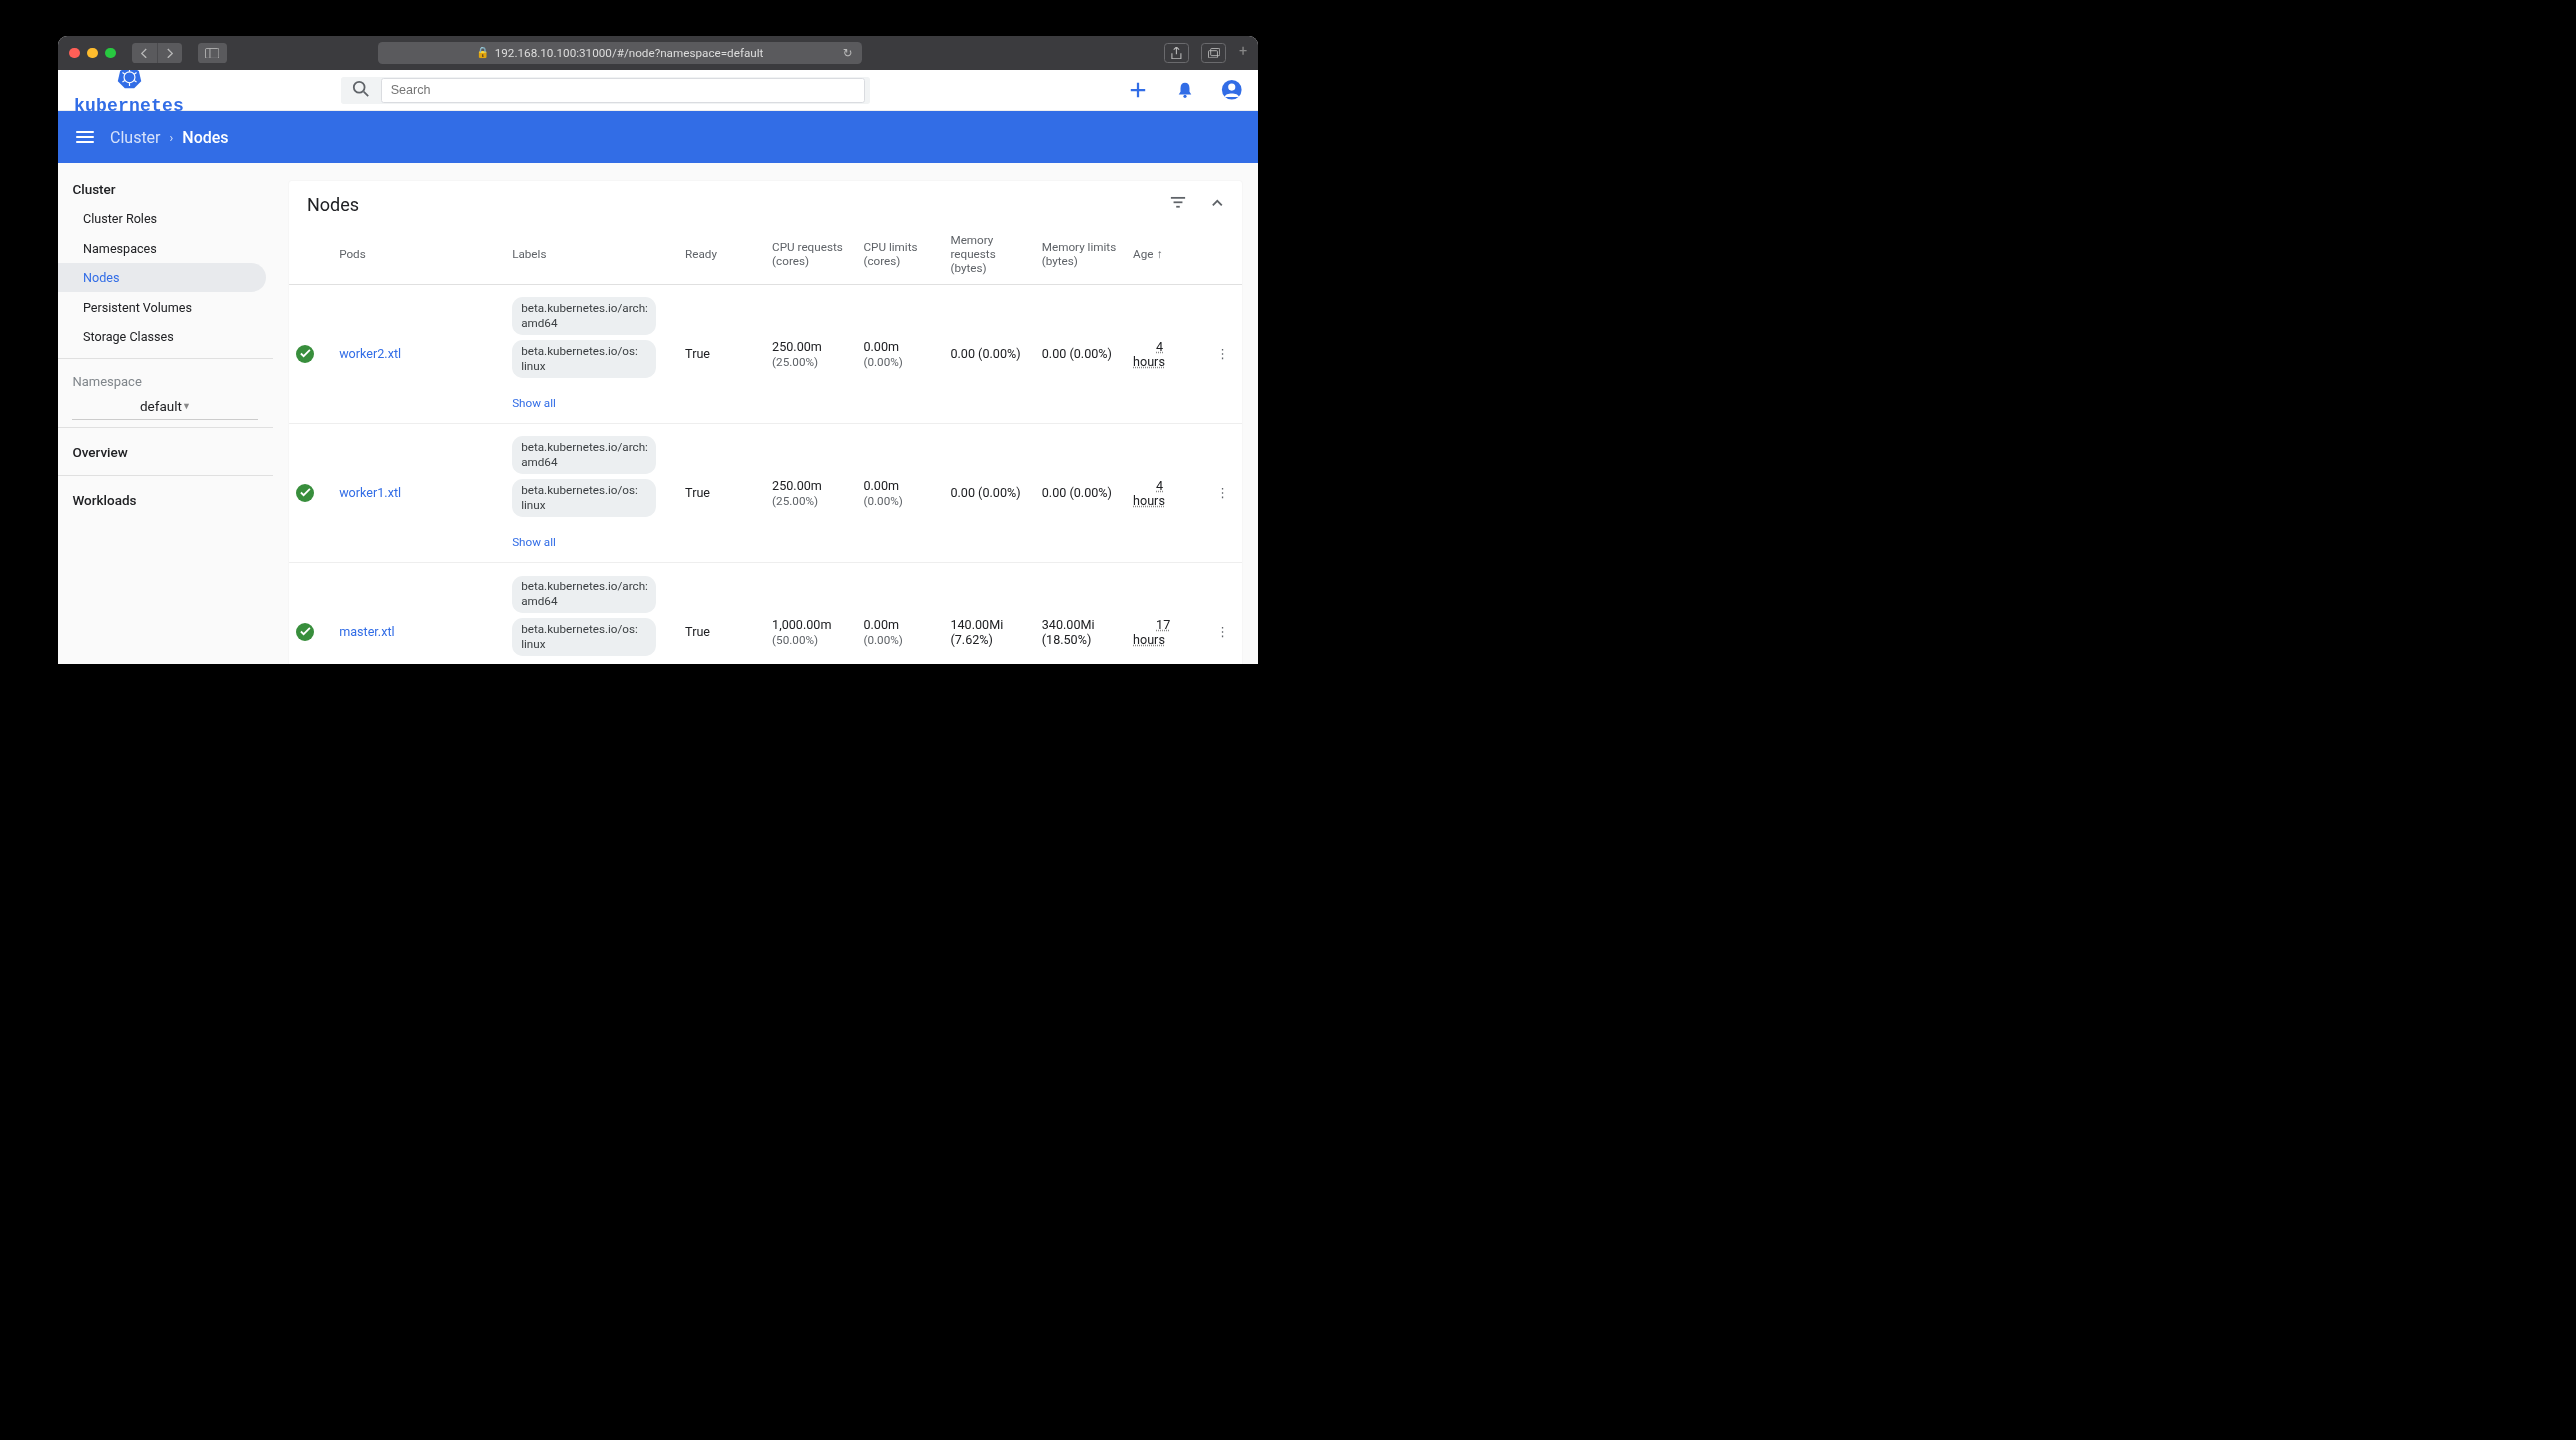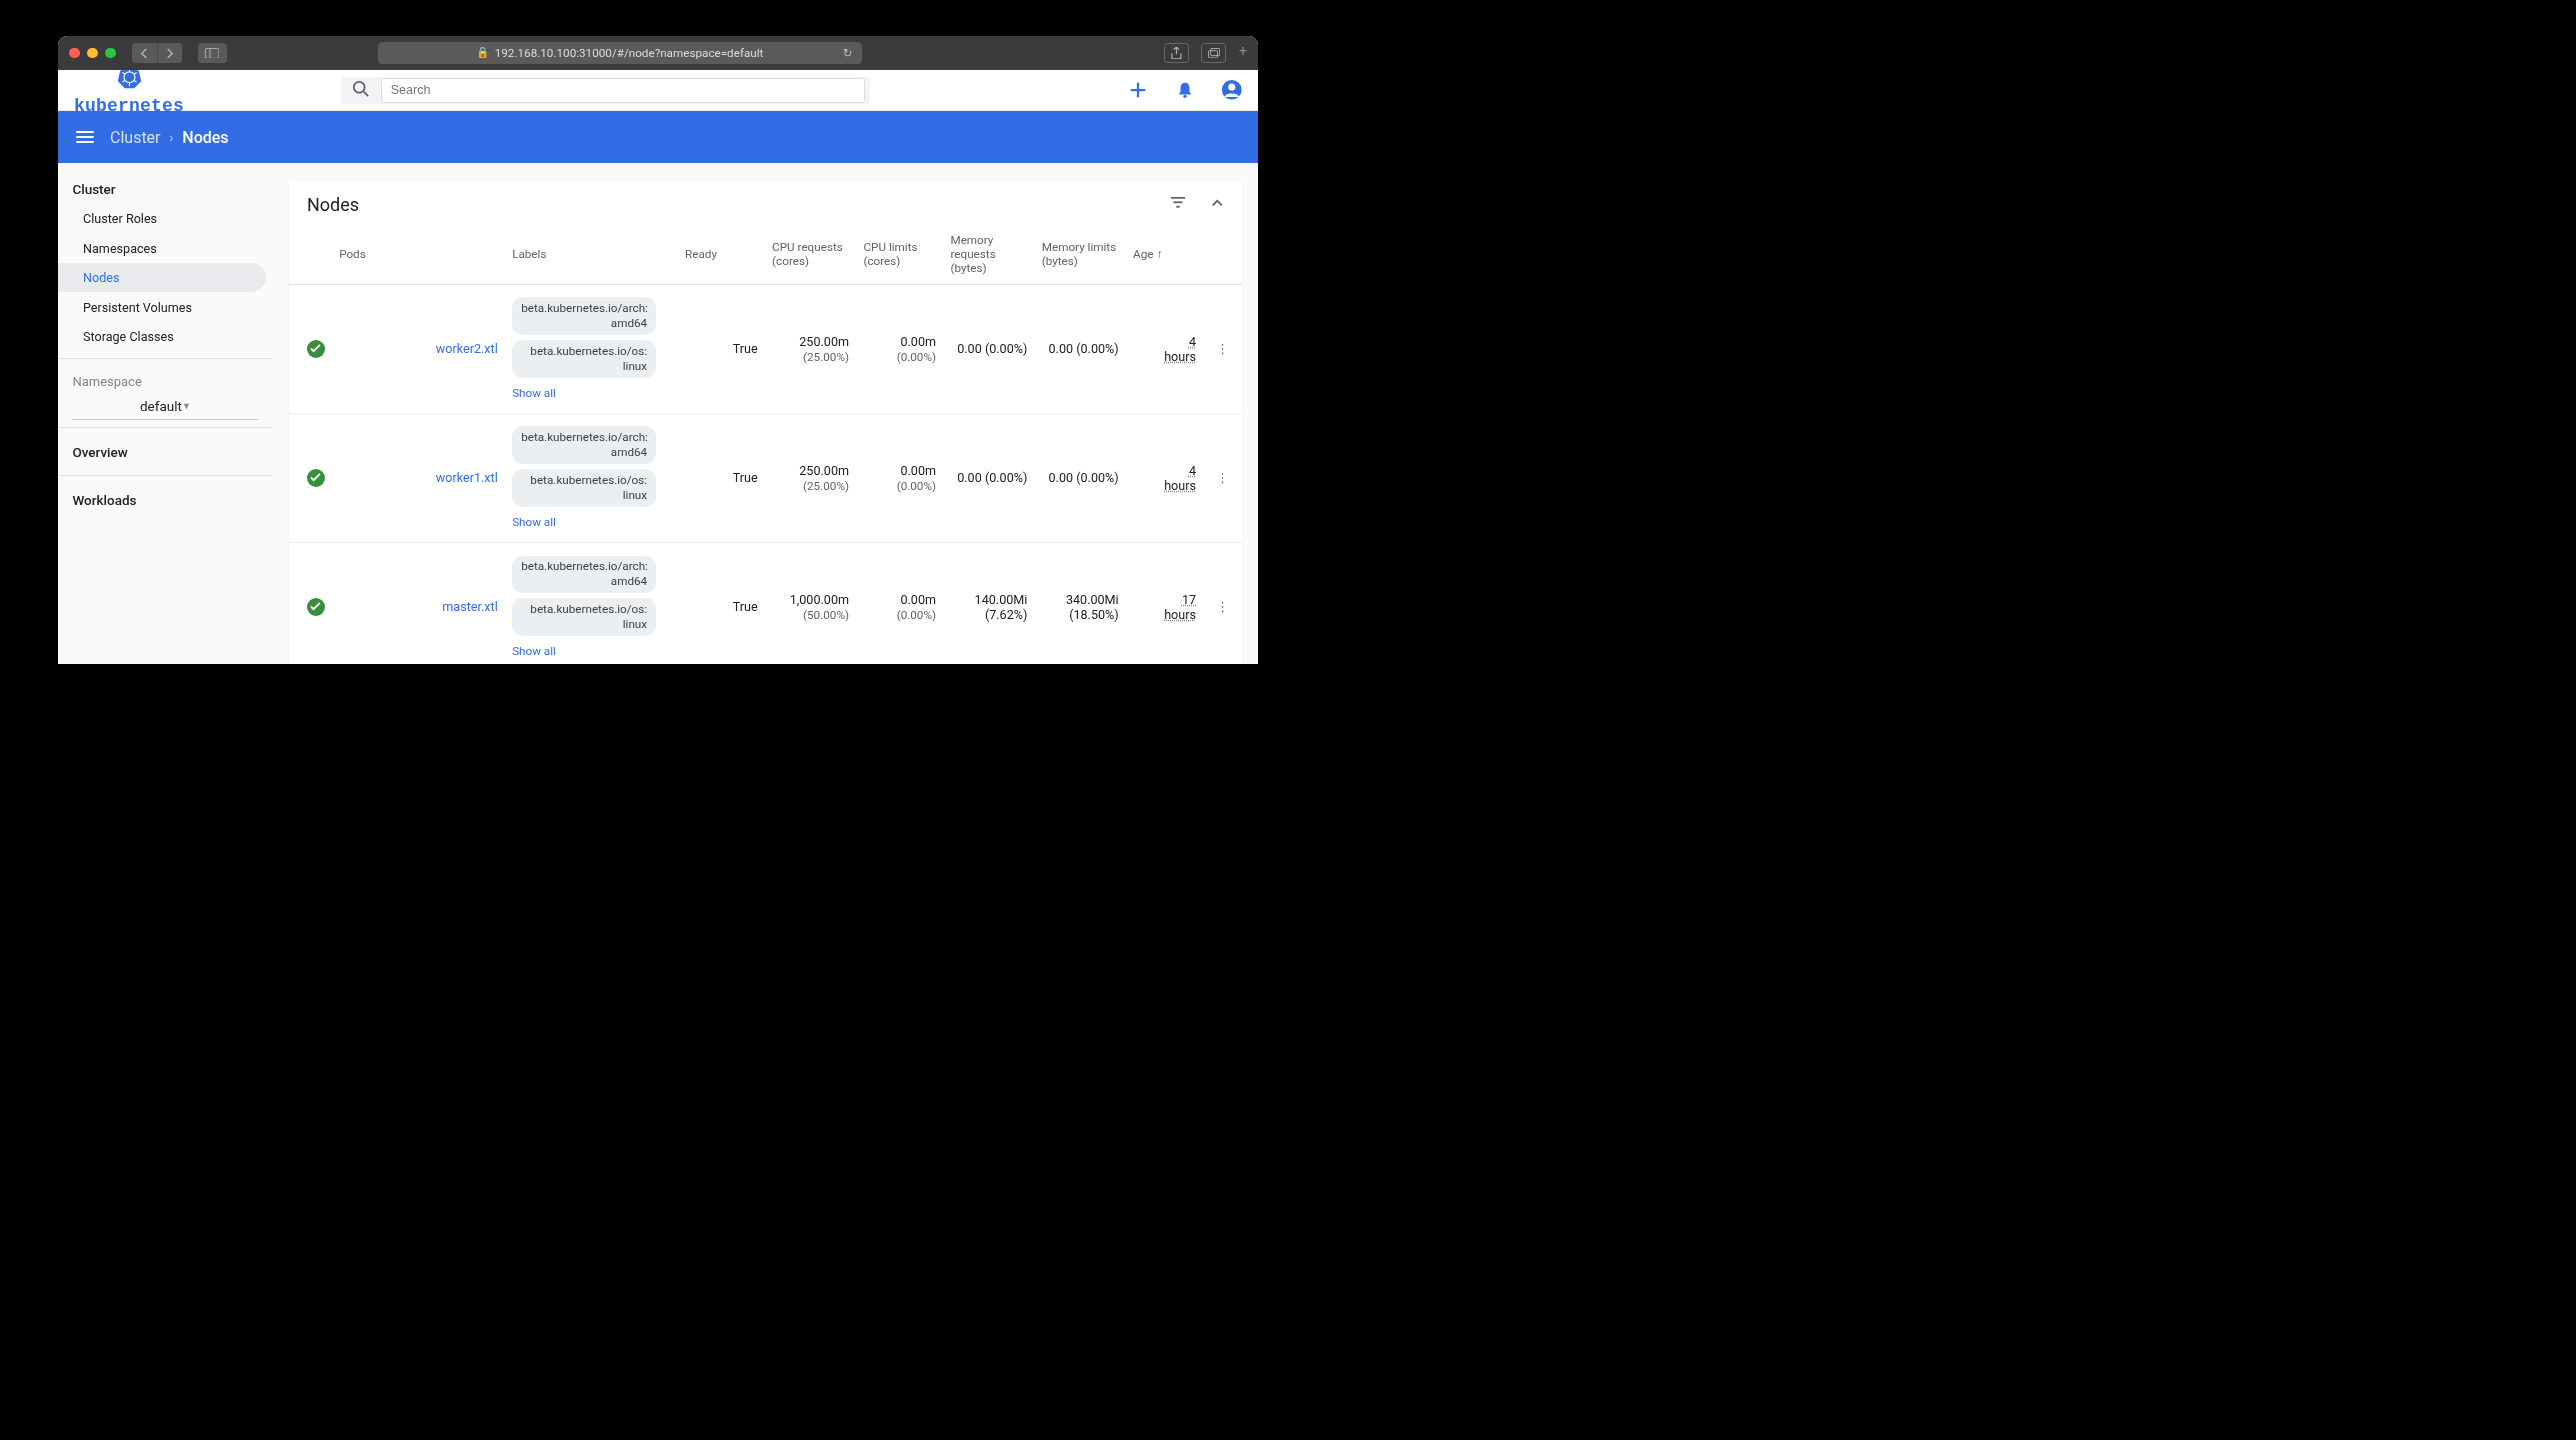--- a/index.html
+++ b/index.html
@@ -101,27 +101,27 @@
 
 .main { flex:1; background:#fafafa; padding: 18px 16px; overflow:auto;}
 .card { background:#fff; border-radius:2.7px; box-shadow:0 0.9px 1.8px rgba(0,0,0,0.08);}
 .card-head { display:flex; align-items:center; padding: 12.6px 18px 9px; }
 .card-title { font-size:18px; font-weight:400; color:#202124;}
 .card-head-actions { margin-left:auto; display:flex; gap:25px; color:#5f6368;}
 .card-head-actions .cha { cursor:pointer; }
 
 table { width:100%; border-collapse:collapse; table-layout:fixed;}
 thead th { text-align:left; font-weight:400; font-size:11.7px; color:#5f6368; padding: 9px 7.2px; border-bottom:0.9px solid #e0e0e0; vertical-align:middle;}
-tbody td { padding: 12.6px 7.2px; border-bottom:0.9px solid #eee; font-size:12.6px; vertical-align:middle; color:#202124;text-align:right;}
+tbody td { padding: 12.6px 7.2px; border-bottom:0.9px solid #eee; font-size:12.6px; vertical-align:middle; color:#202124;}
 tbody tr:last-child td { border-bottom:none;}
 .status-ok { width:18px; height:18px; border-radius:50%; background:#388e3c; display:inline-flex; align-items:center; justify-content:center; color:#fff;}
 .node-link { color:#326de6; cursor:pointer;}
 .label-chips { display:flex; flex-direction:column; gap:5.4px; align-items:flex-start;}
 .chip { background:#eceff1; border-radius:10.8px; padding:3.6px 9px; font-size:11.7px; color:#3c4043; max-width:144px; line-height:1.3;}
-.show-all { color:#326de6; font-size:11.7px; cursor:pointer; margin-top:3px;}
+.show-all { color:#326de6; font-size:11.7px; cursor:pointer; margin-top:13px;}
 .sub { color:#5f6368; font-size:11.7px;}
 .age { text-decoration: underline dotted; text-decoration-color:#888; cursor:help;margin-left:23px;}
 .row-menu { color:#5f6368; cursor:pointer; text-align:center;}
 .sort-arrow { margin-left:3.6px; font-weight:bold;}
 
 .pager { display:flex; align-items:center; justify-content:flex-end; padding: 9px 20px; gap:25px; color:#9e9e9e; border-top:0.9px solid #eee;}
 </style>
 </head>
 <body>
 

